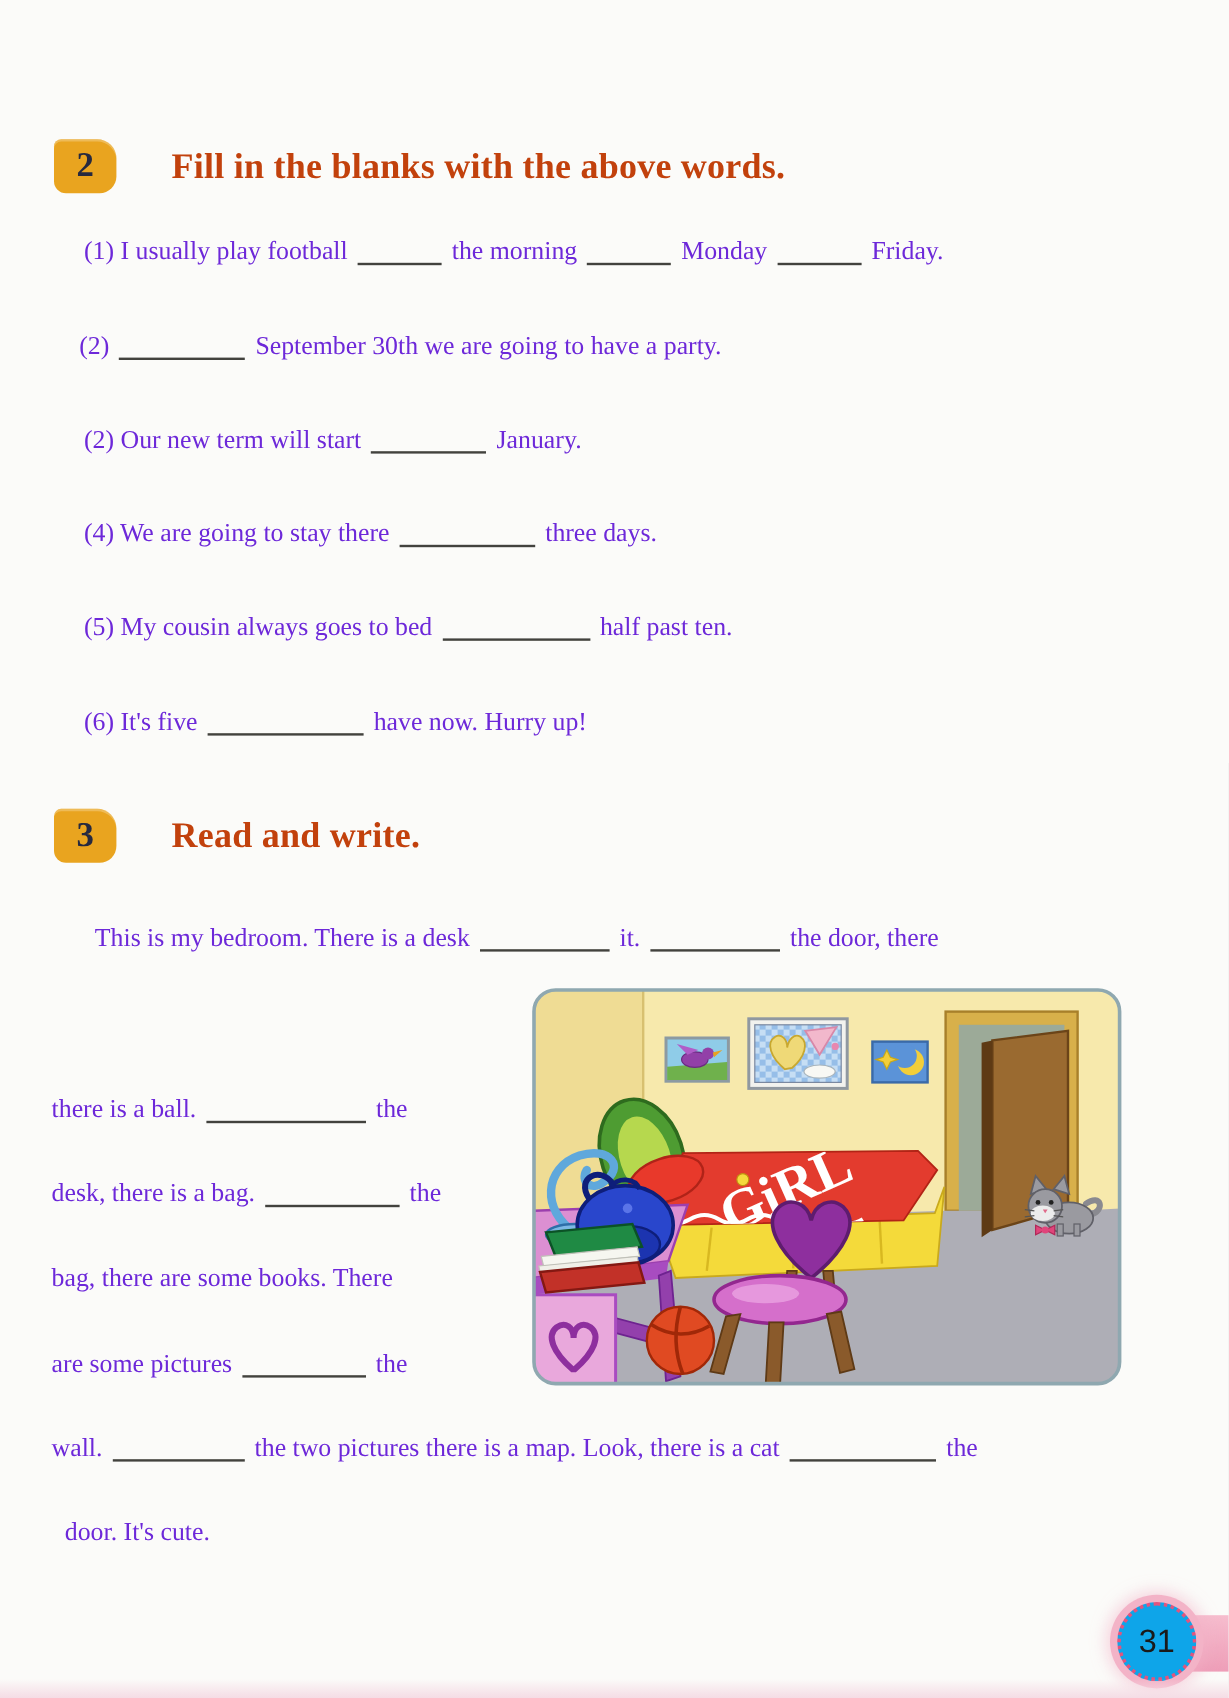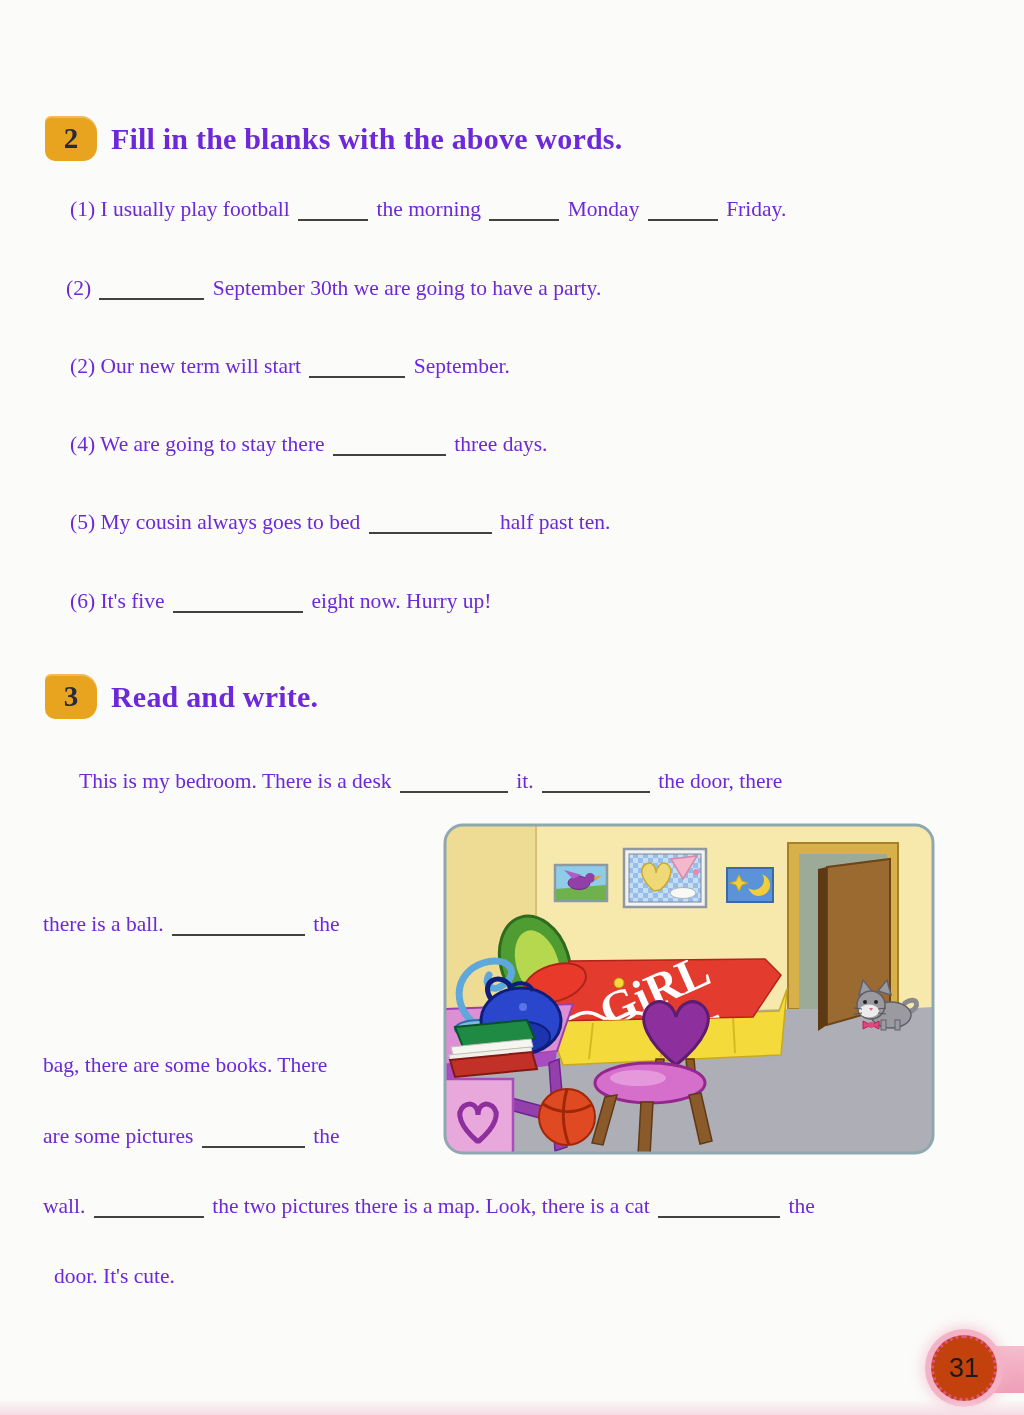--- a/index.html
+++ b/index.html
@@ -11,40 +11,40 @@
   .sec-header{position:absolute;display:flex;align-items:center;gap:14px;}
   .sec-header.s2{left:45px;top:116px;}
   .sec-header.s3{left:45px;top:674px;}
   .badge{
     width:52px;height:45px;background:#E9A41F;
     border-radius:6px 16px 14px 10px;
     display:flex;align-items:center;justify-content:center;
     font-size:29px;font-weight:bold;color:#26293f;
     box-shadow:inset 0 2px 0 rgba(255,255,255,.25);
   }
-  .sec-title{font-size:30px;font-weight:bold;color:#6d28d9;letter-spacing:.2px;}
+  .sec-title{font-size:30px;font-weight:bold;color:#c2410c;letter-spacing:.2px;margin-left:32px;}
   .q-line,.rw-line{
     position:absolute;white-space:nowrap;
     font-size:21.5px;line-height:28px;color:#6d28d9;
   }
   .blank{
     display:inline-block;height:12px;
     border-bottom:2px solid #42423e;
     vertical-align:-5px;margin:0 3px;
   }
   .illustration{
     position:absolute;left:443px;top:823px;width:492px;height:332px;
   }
   .page-band{
     position:absolute;left:986px;top:1346px;width:38px;height:47px;
     background:linear-gradient(to bottom,#F6BDCE,#EE9EB8);
   }
   .page-badge{
     position:absolute;left:931px;top:1335px;width:66px;height:66px;
-    background:#c2410c;border:3px dotted #E0557F;border-radius:50%;
+    background:#0ea5e9;border:3px dotted #E0557F;border-radius:50%;
     box-shadow:0 0 0 6px #F3B3C7, 0 0 12px 9px rgba(243,179,199,.55);
     display:flex;align-items:center;justify-content:center;
     font-family:"Liberation Sans", sans-serif;font-size:27px;color:#1a1a1a;
     box-sizing:border-box;
   }
   .bottom-tint{
     position:absolute;left:0;bottom:0;width:1024px;height:16px;
     background:linear-gradient(to bottom,rgba(247,227,234,0),#F5DCE5);
   }
 </style>
@@ -53,32 +53,33 @@
 
 <div class="sheet">
 
   <div class="sec-header s2">
     <div class="badge">2</div>
     <div class="sec-title">Fill in the blanks with the above words.</div>
   </div>
 
   <div class="q-line" style="left:70px;top:195px"><span class="t">(1) I usually play football </span><span class="blank" style="width: 70px;"></span><span class="t"> the morning </span><span class="blank" style="width: 70px;"></span><span class="t"> Monday </span><span class="blank" style="width: 70px;"></span><span class="t"> Friday.</span></div>
   <div class="q-line" style="left:66px;top:274px"><span class="t">(2) </span><span class="blank" style="width: 105px;"></span><span class="t"> September 30th we are going to have a party.</span></div>
-  <div class="q-line" style="left:70px;top:352px"><span class="t">(2) Our new term will start </span><span class="blank" style="width: 96px;"></span><span class="t"> September.</span></div>
+  <div class="q-line" style="left:70px;top:352px"><span class="t">(2) Our new term will start </span><span class="blank" style="width: 96px;"></span><span class="t"> January.</span></div>
   <div class="q-line" style="left:70px;top:430px"><span class="t">(4) We are going to stay there </span><span class="blank" style="width: 113px;"></span><span class="t"> three days.</span></div>
   <div class="q-line" style="left:70px;top:508px"><span class="t">(5) My cousin always goes to bed </span><span class="blank" style="width: 123px;"></span><span class="t"> half past ten.</span></div>
-  <div class="q-line" style="left:70px;top:587px"><span class="t">(6) It's five </span><span class="blank" style="width: 130px;"></span><span class="t"> eight now. Hurry up!</span></div>
+  <div class="q-line" style="left:70px;top:587px"><span class="t">(6) It's five </span><span class="blank" style="width: 130px;"></span><span class="t"> have now. Hurry up!</span></div>
 
   <div class="sec-header s3">
     <div class="badge">3</div>
     <div class="sec-title">Read and write.</div>
   </div>
 
   <div class="rw-line" style="left:79px;top:767px"><span class="t">This is my bedroom. There is a desk </span><span class="blank" style="width: 108px;"></span><span class="t"> it. </span><span class="blank" style="width: 108px;"></span><span class="t"> the door, there</span></div>
   <div class="rw-line" style="left:43px;top:910px"><span class="t">there is a ball. </span><span class="blank" style="width: 133px;"></span><span class="t"> the</span></div>
+  <div class="rw-line" style="left:43px;top:980px"><span class="t">desk, there is a bag. </span><span class="blank" style="width: 112px;"></span><span class="t"> the</span></div>
   <div class="rw-line" style="left:43px;top:1051px"><span class="t">bag, there are some books. There</span></div>
   <div class="rw-line" style="left:43px;top:1122px"><span class="t">are some pictures </span><span class="blank" style="width: 103px;"></span><span class="t"> the</span></div>
   <div class="rw-line" style="left:43px;top:1192px"><span class="t">wall. </span><span class="blank" style="width: 110px;"></span><span class="t"> the two pictures there is a map. Look, there is a cat </span><span class="blank" style="width: 122px;"></span><span class="t"> the</span></div>
   <div class="rw-line" style="left:54px;top:1262px"><span class="t">door. It's cute.</span></div>
 
   <div class="illustration">
     <svg viewBox="0 0 492 332" width="492" height="332" xmlns="http://www.w3.org/2000/svg">
       <defs>
         <clipPath id="rframe">
             <rect x="2" y="2" width="488" height="328" rx="18"></rect>

